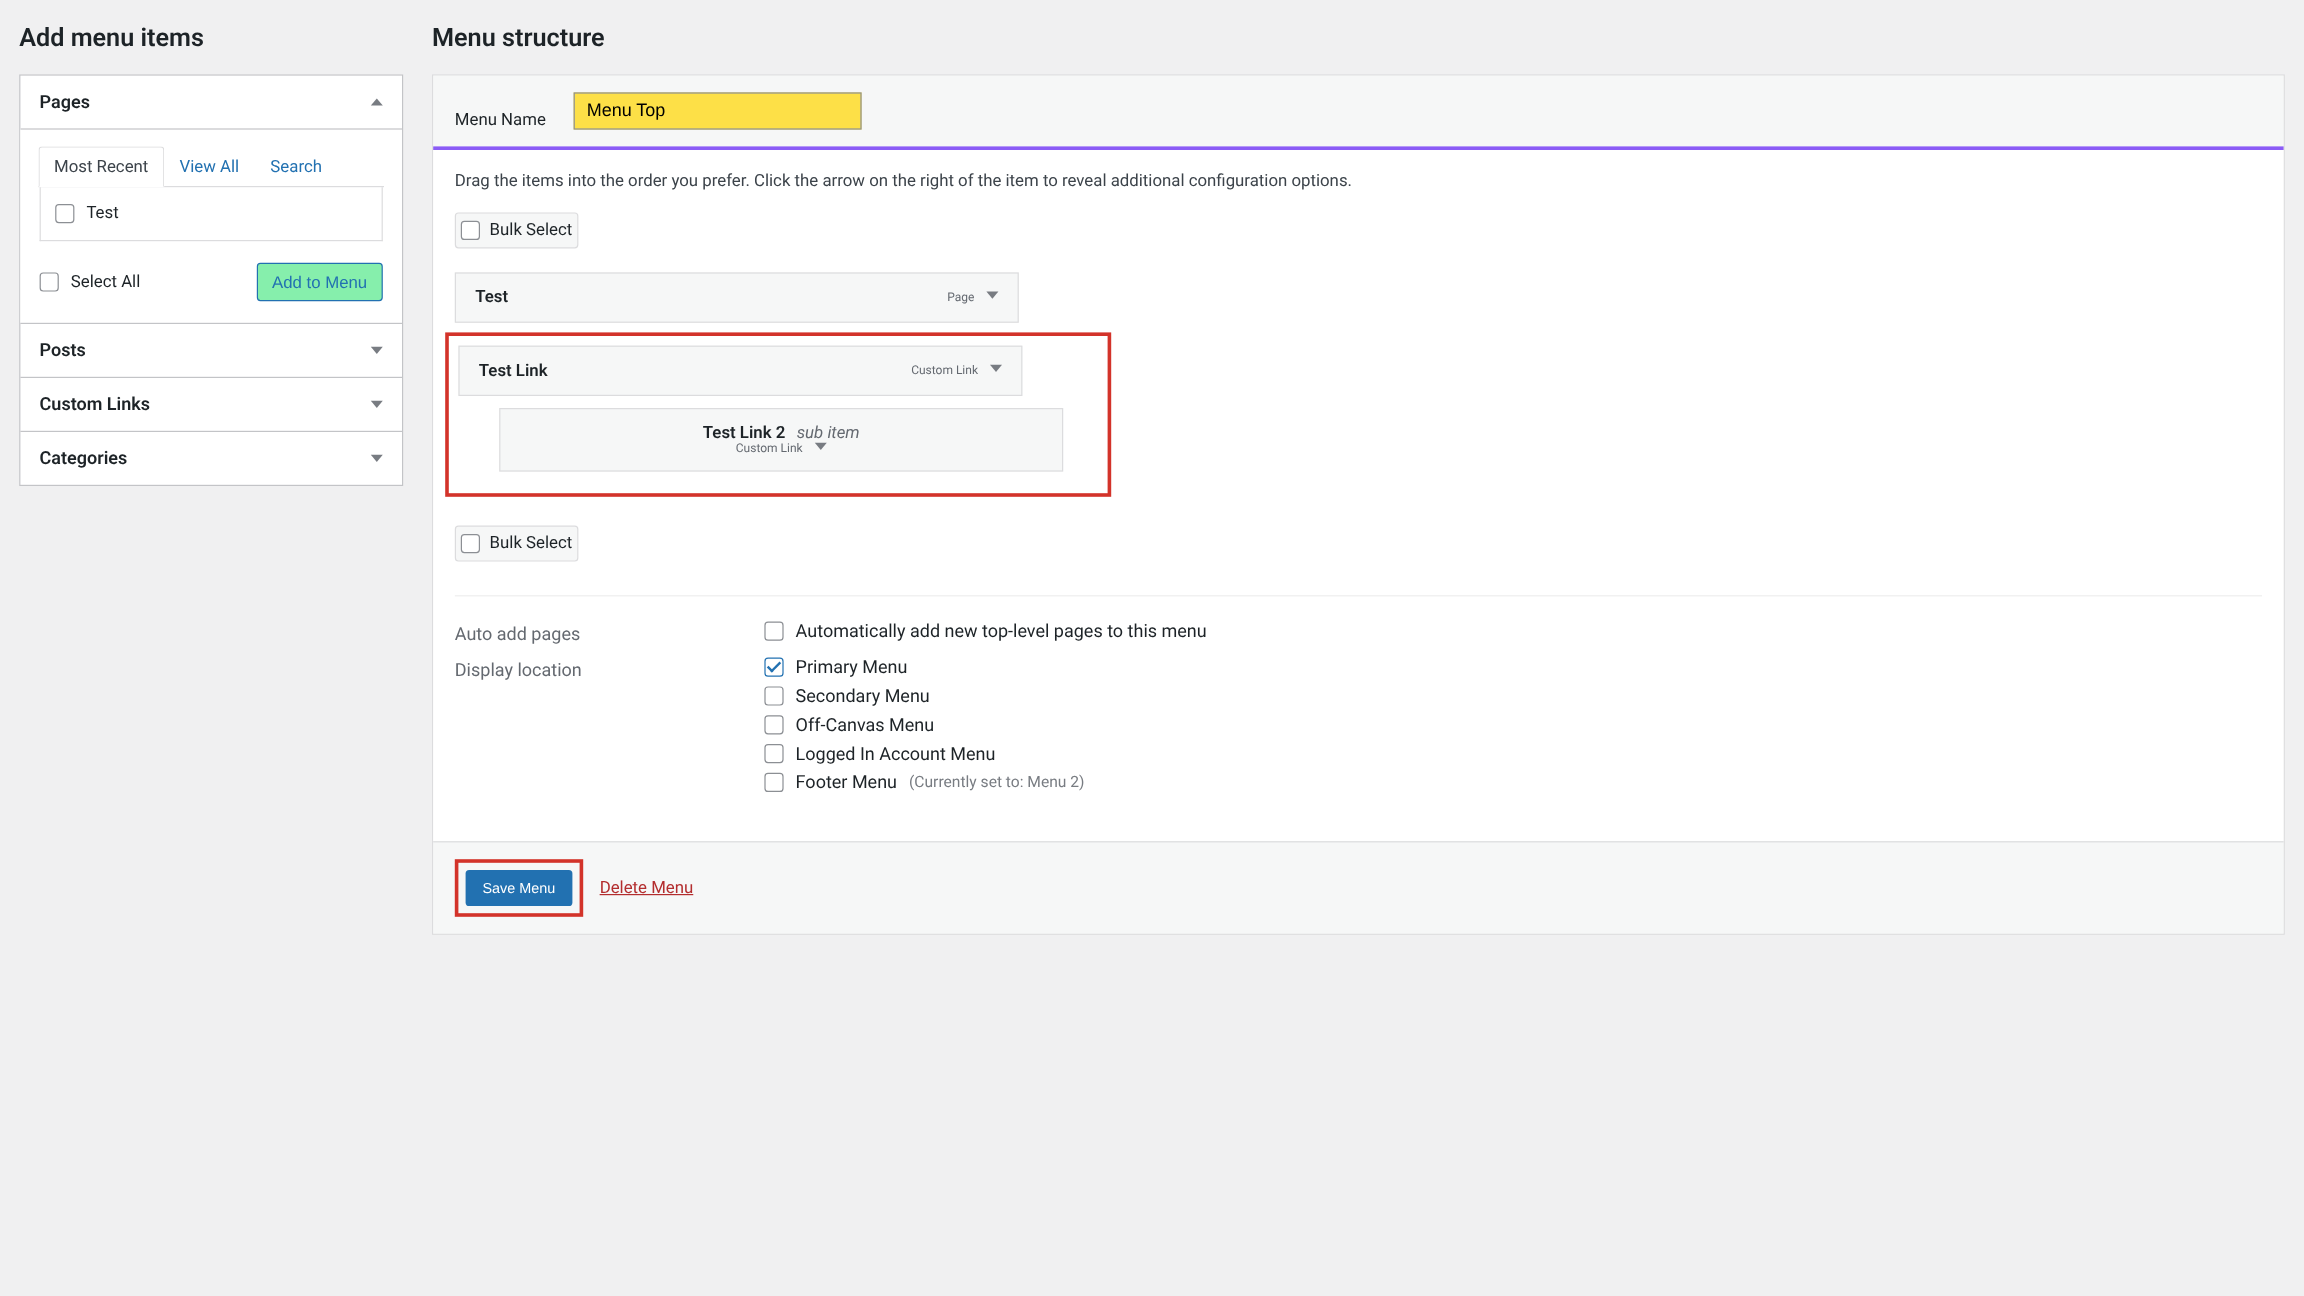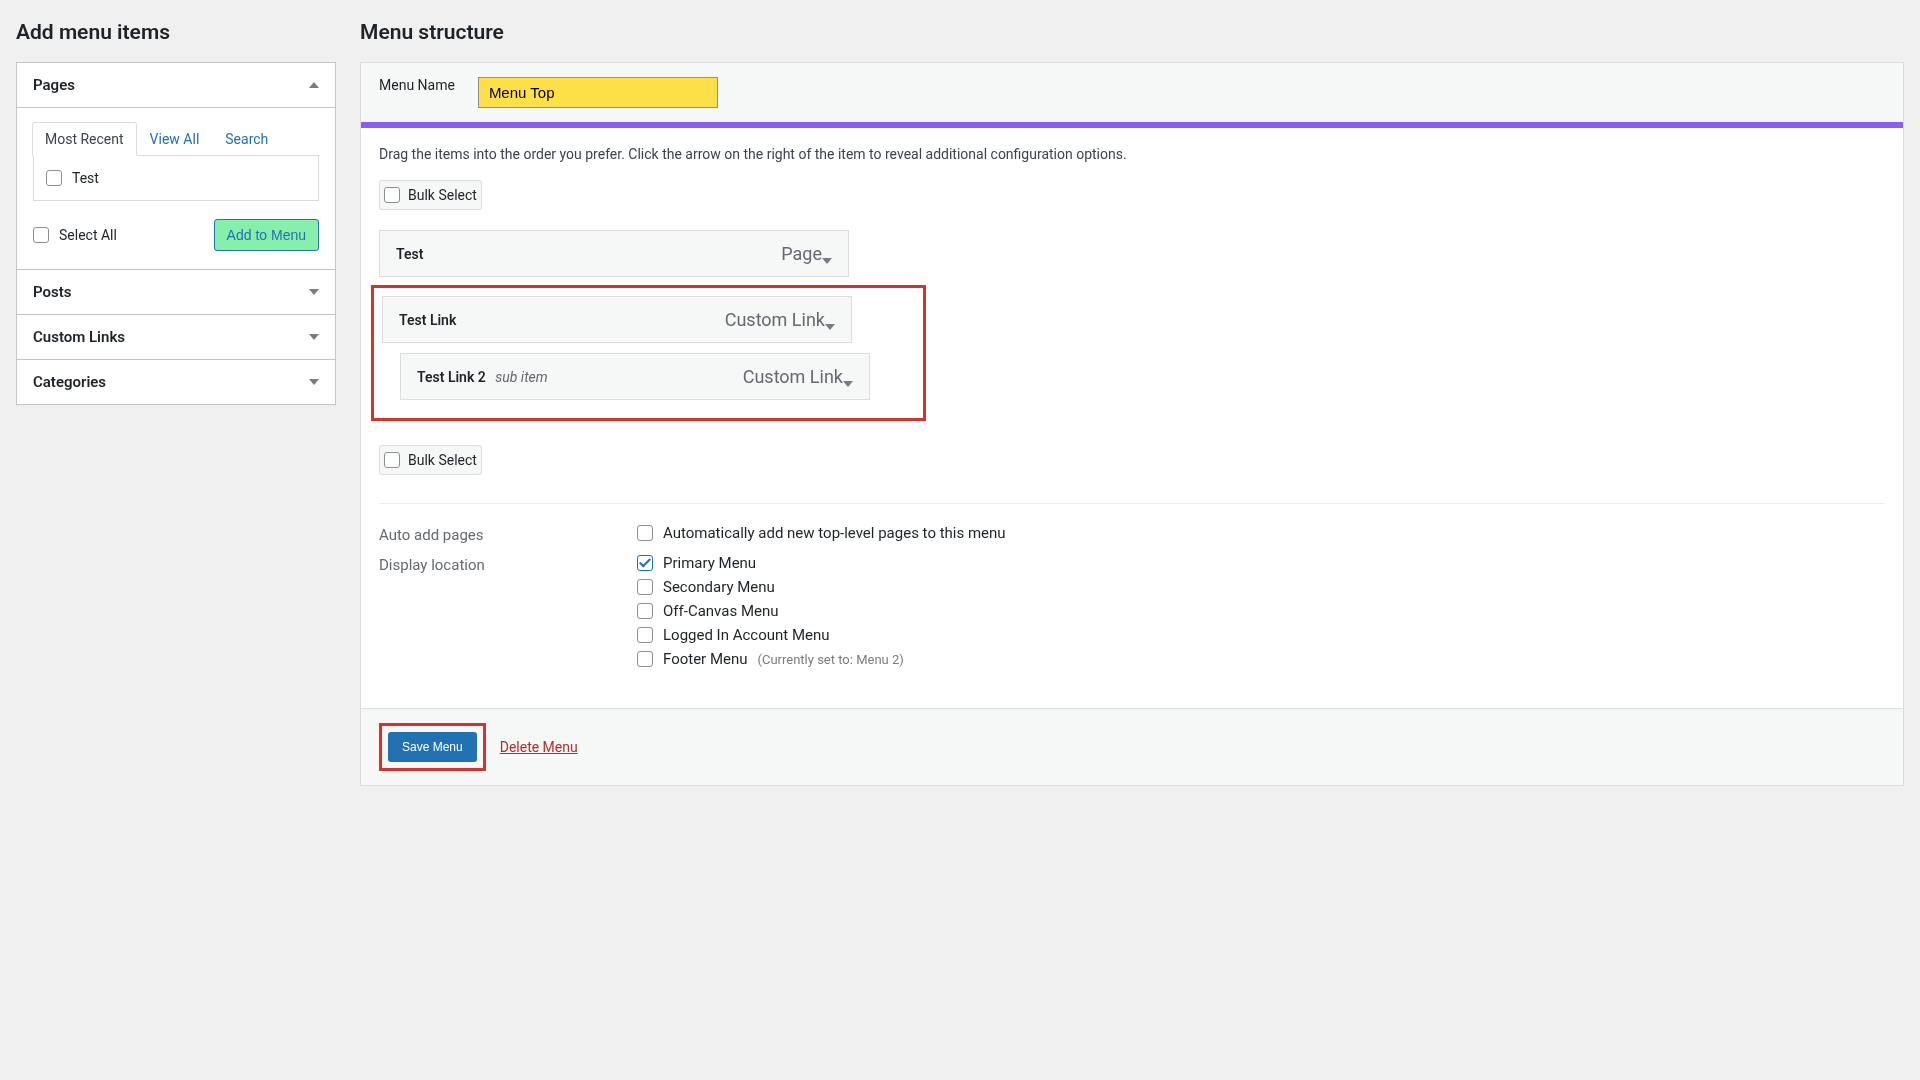--- a/index.html
+++ b/index.html
@@ -29,35 +29,35 @@
   .pages-box { border:1px solid #dcdcde; border-top:none; padding:10px 12px; margin-bottom:18px;}
   .check-row { display:flex; align-items:center; gap:10px; padding:4px 0; }
   .bottom-row { display:flex; align-items:center; justify-content:space-between; }
   .btn-outline { border:1px solid #2271b1; color:#2271b1; background:#86efac; padding:7px 12px; font-size:14px; border-radius:3px; cursor:pointer;}
   input[type=checkbox]{ width:16px; height:16px; border:1px solid #8c8f94; border-radius:3px; appearance:none; -webkit-appearance:none; cursor:pointer; position:relative; background:#fff;}
   input[type=checkbox]:checked { border-color:#2271b1; background:#fff; }
   input[type=checkbox]:checked::after { content:""; position:absolute; left:4px; top:0px; width:4px; height:9px; border:solid #2271b1; border-width:0 2px 2px 0; transform:rotate(45deg); }
 
   
   .menu-frame { border:1px solid #dcdcde; }
-  .menu-header { background:#f6f7f7; border-bottom:6px solid #8b5cf6; padding:14px 18px; display:flex; align-items:flex-start; gap:12px;}
+  .menu-header { background:#f6f7f7; border-bottom:3px solid #8b5cf6; padding:14px 18px; display:flex; align-items:flex-end; gap:12px;}
   .text-input { border:1px solid #8c8f94; background:#fde047; padding:6px 10px; font-size:15px; width:240px;margin-left:11px; }
   .menu-body { background:#fff; padding:18px 18px 28px 18px; }
   .instructions { font-size:14px; color:#3c434a; margin-bottom:18px; }
 
   .bulk-btn { display:inline-flex; align-items:center; gap:8px; border:1px solid #dcdcde; background:#f6f7f7; padding:6px 4px; border-radius:3px; cursor:pointer; margin-bottom:20px;}
   .bulk-btn.lower { margin-top:16px; margin-bottom:0; }
 
   .menu-items { margin-bottom:8px; }
   .menu-item { display:flex; justify-content:space-between; align-items:center; border:1px solid #dcdcde; background:#f6f7f7; padding:12px 16px; width:470px; margin-bottom:10px; cursor:move; }
   .menu-item .mi-left { font-weight:600; }
   .menu-item .mi-left .subnote { font-style:italic; font-weight:400; color:#646970; margin-left:6px;}
-  .menu-item .mi-right { color:#646970; display:flex; align-items:flex-end; font-size:18px; }
+  .menu-item .mi-right { color:#646970; display:flex; align-items:flex-start; gap:10px; font-size:10px; }
   .menu-item.indent1 { margin-left:0; }
-  .menu-item.indent2 { margin-left:18px; }
+  .menu-item.indent2 { margin-left:34px;flex-direction:column; }
   .highlight-group { border:3px solid #d3332a; padding:8px; margin:-2px 0 8px -8px; width:555px; }
 
   hr.sep { border:none; border-top:1px solid #eee; margin:28px 0 20px; }
   h3.settings-title { font-size:18px; font-weight:600; margin-bottom:16px; }
   .setting-row { display:flex; align-items:flex-start; margin-bottom:6px; }
   .setting-label { width:258px; color:#646970; font-size:15px; padding-top:2px;}
   .opt-row { display:flex; align-items:center; gap:10px; margin-bottom:6px; font-size:15px;}
   .opt-row small { color:#787c82; font-size:13px; }
 
   .menu-footer { background:#f6f7f7; border-top:1px solid #dcdcde; padding:14px 18px; display:flex; align-items:center; gap:14px; }

